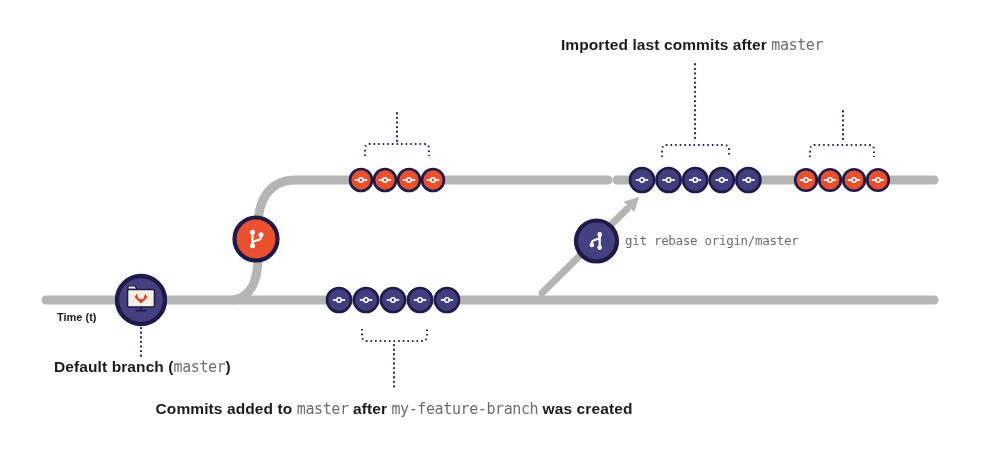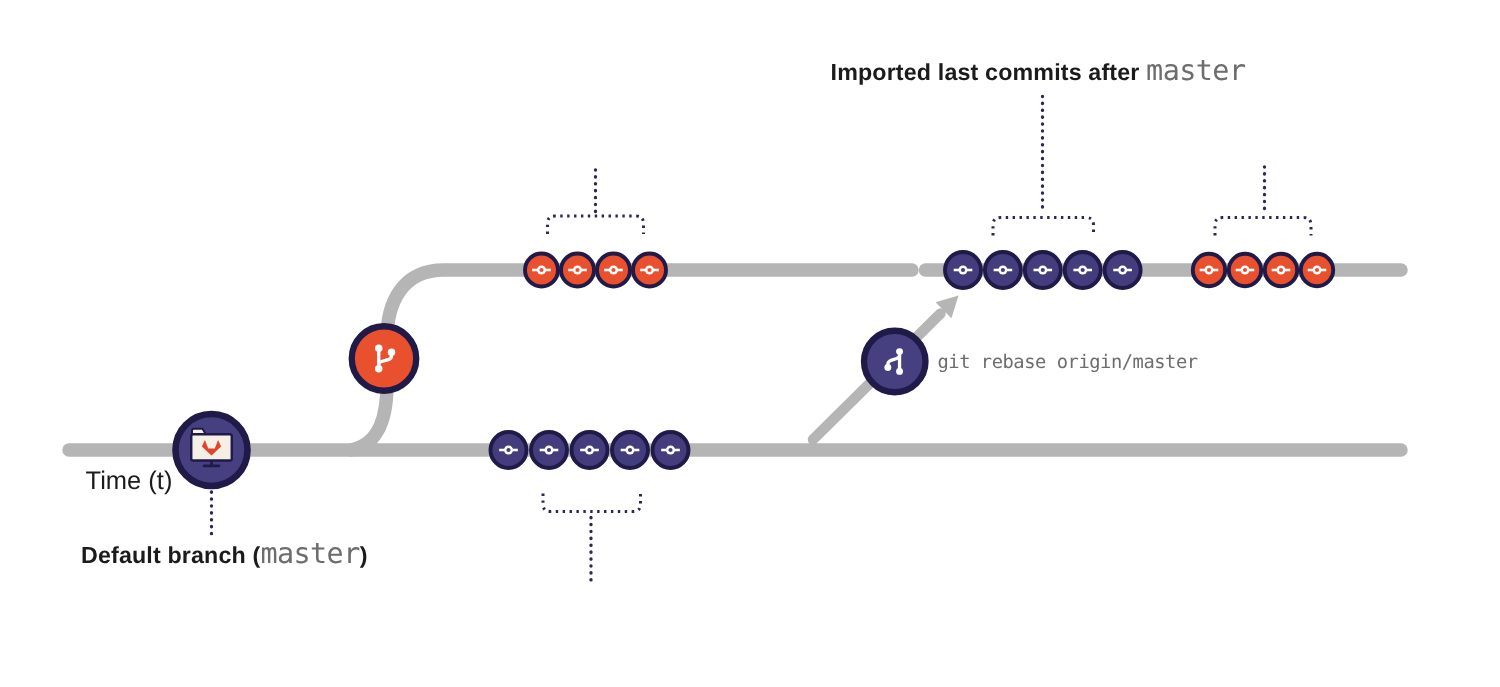--- a/index.html
+++ b/index.html
@@ -41,28 +41,28 @@
   .fox{fill:var(--gitlab);}
 
   
   .label{
     position:absolute;white-space:nowrap;
     font-weight:700;font-size:15.5px;color:var(--ink);
     letter-spacing:0.1px;
   }
   .centered{transform:translateX(-50%);}
   .code{font-family:"DejaVu Sans Mono",monospace;font-weight:400;
-        font-size:19px;color:var(--code);letter-spacing:-0.4px;}
+        font-size:15px;color:var(--code);letter-spacing:-0.4px;}
   .cmd{
     position:absolute;white-space:nowrap;
     font-family:"DejaVu Sans Mono",monospace;font-size:12.5px;
     color:var(--code);letter-spacing:-0.3px;
   }
   .time-label{
-    position:absolute;font-weight:400;font-size:17px;color:var(--ink);
+    position:absolute;font-weight:700;font-size:11px;color:var(--ink);
     white-space:nowrap;
   }
 </style>
 </head>
 <body>
 
 <div id="stage">
 
   <svg id="diagram-svg" width="1000" height="458" viewBox="0 0 1000 458">
 
@@ -236,20 +236,23 @@
       </g>
     </g>
   </svg>
 
 
   <div class="label centered" style="left:692px;top:36px;">
     <span>Imported last commits after </span><span class="code">master</span>
   </div>
 
 
+  <div class="label centered" style="left:394px;top:400px;">
+    <span>Commits added to </span><span class="code">master</span><span> after </span><span class="code">my-feature-branch</span><span> was created</span>
+  </div>
 
   <div class="label" style="left:54px;top:358px;">
     <span>Default branch (</span><span class="code">master</span><span>)</span>
   </div>
 
   <div class="time-label" style="left:57px;top:311px;">Time (t)</div>
 
 
   <div class="cmd" style="left:625px;top:233px;">git rebase origin/master</div>
 </div>

